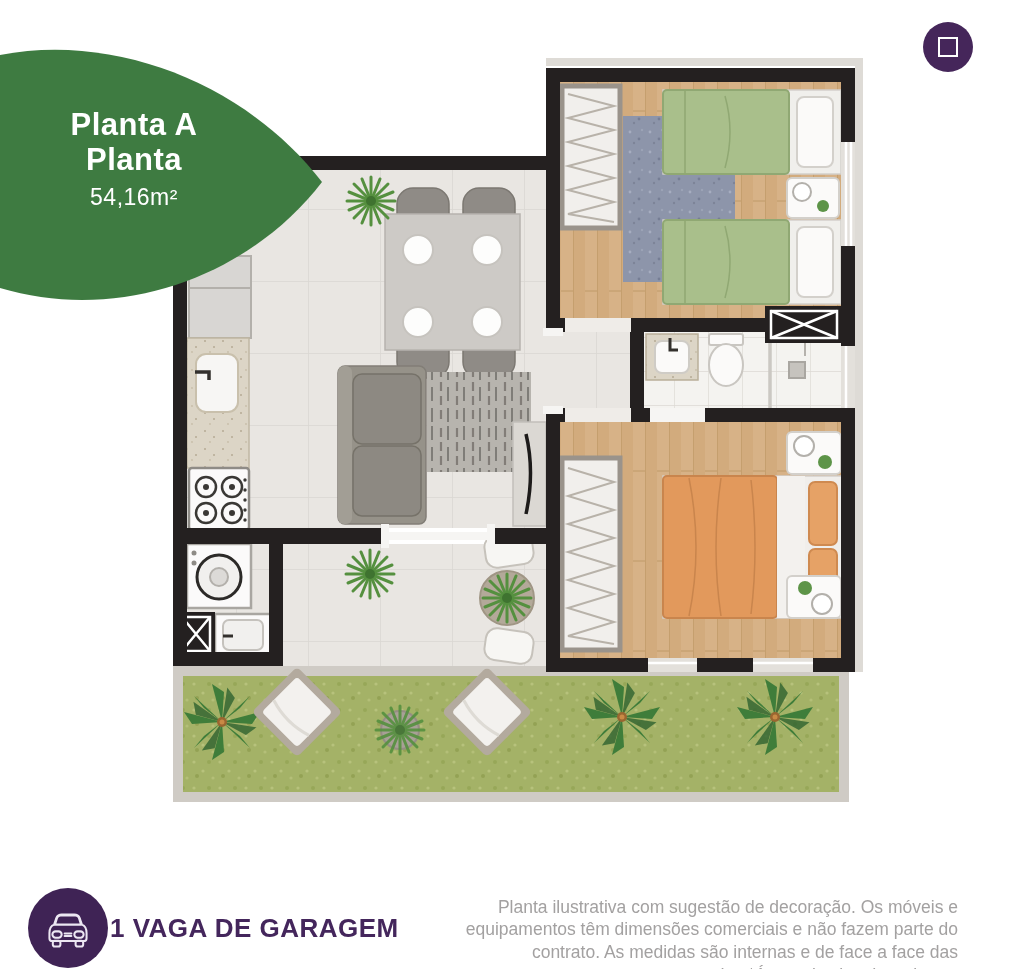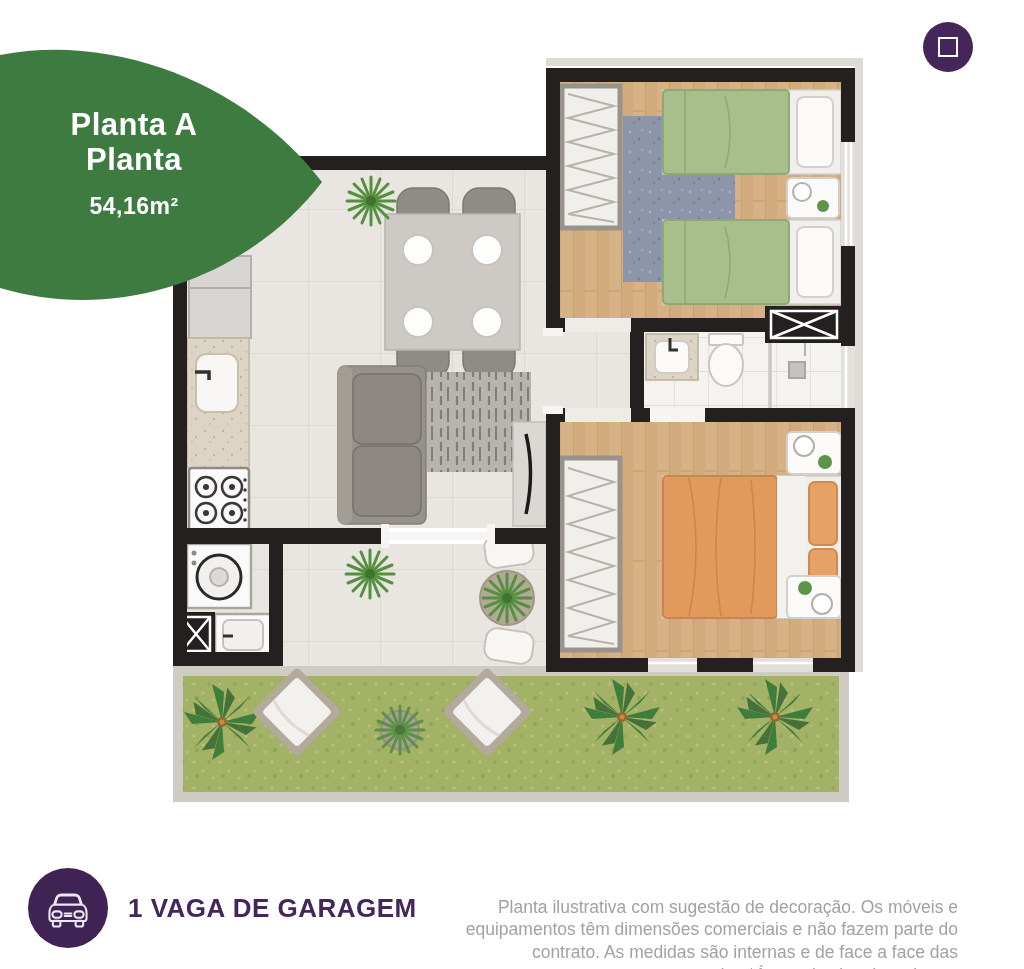--- a/index.html
+++ b/index.html
@@ -9,34 +9,34 @@
 
   
   svg.plan{position:absolute;left:163px;top:58px;width:700px;height:752px;}
 
   
   .badge{position:absolute;left:0;top:30px;width:340px;height:290px;z-index:5;}
   .badge svg{position:absolute;inset:0;}
   .badge .txt{position:absolute;left:28px;top:78px;width:212px;text-align:center;
               color:#fff;}
   .badge .l1,.badge .l2{font-size:31px;font-weight:800;line-height:1.12;letter-spacing:.5px;}
-  .badge .l3{font-size:23px;font-weight:700;margin-top:16px;letter-spacing:.5px;}
+  .badge .l3{font-size:23px;font-weight:400;margin-top:7px;letter-spacing:.5px;}
 
   
   .fsbtn{position:absolute;left:923px;top:22px;width:50px;height:50px;border:none;
          border-radius:50%;background:#45265a;cursor:pointer;z-index:6;padding:0;}
   .fsbtn .corner{position:absolute;width:8px;height:8px;}
   .fsbtn .tl{left:15px;top:15px;border-left:2.5px solid #fff;border-top:2.5px solid #fff;}
   .fsbtn .tr{right:15px;top:15px;border-right:2.5px solid #fff;border-top:2.5px solid #fff;}
   .fsbtn .bl{left:15px;bottom:15px;border-left:2.5px solid #fff;border-bottom:2.5px solid #fff;}
   .fsbtn .br{right:15px;bottom:15px;border-right:2.5px solid #fff;border-bottom:2.5px solid #fff;}
 
   
   .footer{position:absolute;left:0;top:868px;width:1024px;height:101px;}
-  .garage{position:absolute;left:28px;top:0;display:flex;align-items:center;gap:20px;}
+  .garage{position:absolute;left:28px;top:20px;display:flex;align-items:center;gap:2px;}
   .garage .caricon{width:80px;height:80px;border-radius:50%;background:#3f2355;
                    display:flex;align-items:center;justify-content:center;}
   .garage .label{font-size:26px;font-weight:800;color:#44265c;letter-spacing:.5px;}
   .disclaimer{position:absolute;right:66px;top:10px;width:540px;text-align:right;
               font-size:17.5px;line-height:1.3;color:#a3a1a1;}
 </style>
 </head>
 <body>
 
 <div class="stage">

